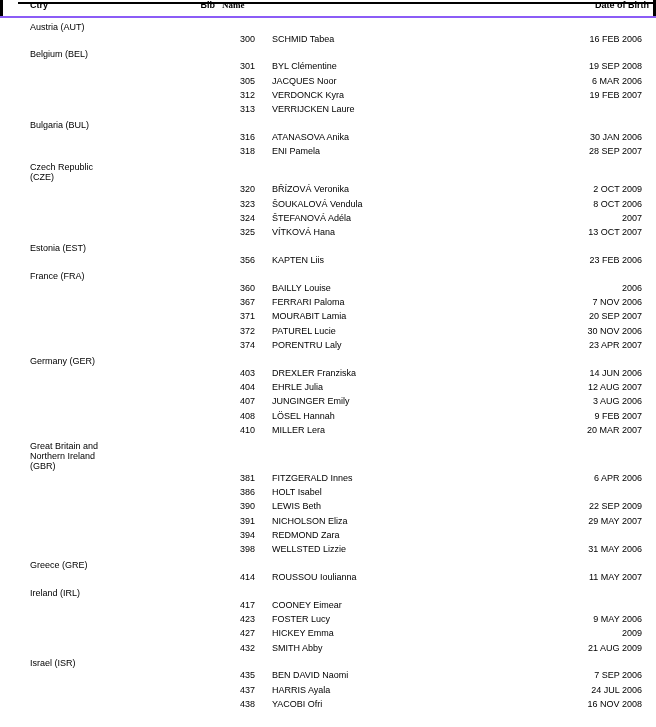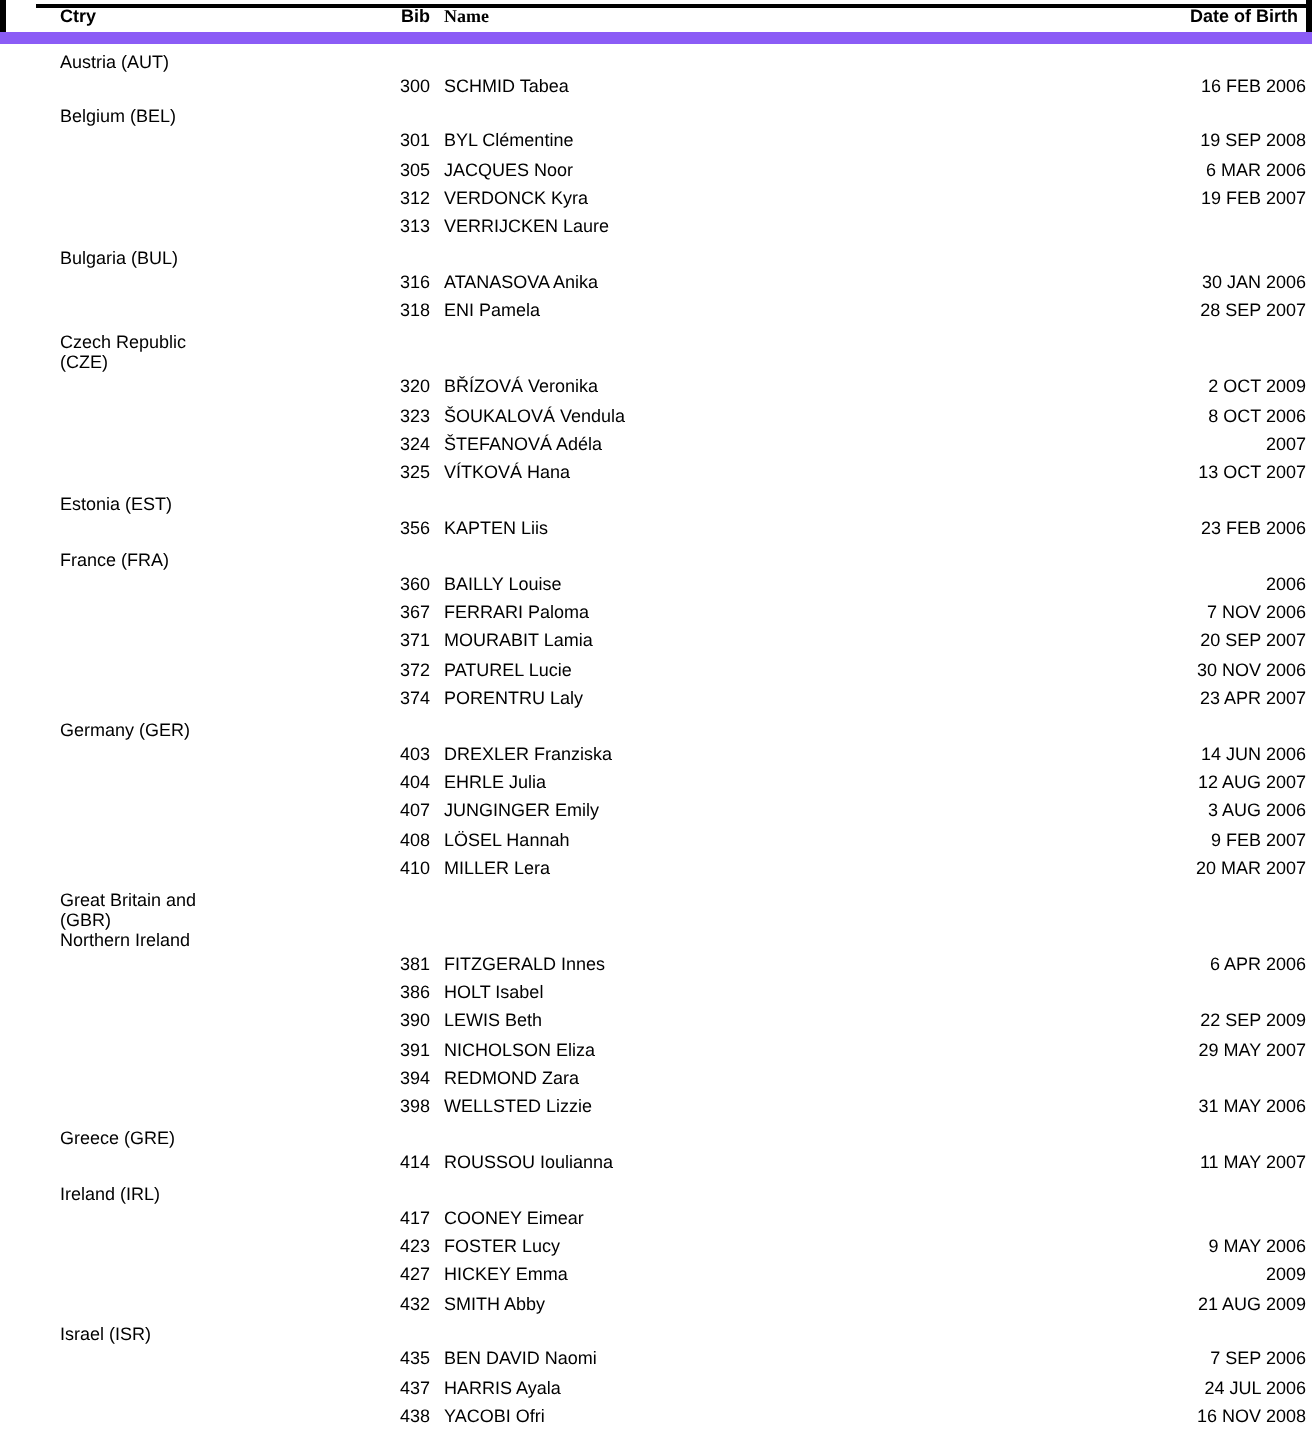--- a/index.html
+++ b/index.html
@@ -8,45 +8,45 @@
     font-family: "Liberation Sans", sans-serif;
     font-size: 9px; color: #000;
   }
   .page { position: relative; width: 656px; height: 727px; overflow: hidden; background: #fff; }
 
   
   .thead {
     position: relative;
     height: 16px;
     display: flex;
-    align-items: center;
+    align-items: flex-start;
     font-weight: bold;
-    border-bottom: 6px solid #8b5cf6;
+    border-bottom: 2px solid #8b5cf6;
     box-sizing: content-box;
   }
   .thead::before { 
     content: "";
     position: absolute; top: 2px; left: 18px; right: 3px; height: 2px;
     background: #000;
   }
   .edge-bar { position: absolute; top: 0; width: 3px; height: 16px; background: #000; }
   .edge-bar.left { left: 0; }
   .edge-bar.right { right: 0; }
 
   .h-left { width: 215px; box-sizing: border-box; padding-left: 30px; display: flex; justify-content: space-between; align-items: center; }
   .h-name { flex: 1; padding-left: 7px; font-family: Liberation Serif, serif; }
   .h-dob  { text-align: right; padding-right: 7px; margin-left: 16px; }
 
   
   .tbody { position: relative; }
   .country-row { padding-top: 3.5px; padding-left: 30px; line-height: 10px; }
   .athlete-row { height: 14.3px; display: flex; align-items: center; }
-  .col-bib  { width: 215px; flex: none; text-align: right; box-sizing: border-box; }
-  .col-name { flex: 1; padding-left: 7px; white-space: nowrap; overflow: hidden; }
-  .col-dob  { text-align: left; padding-right: 3px; white-space: nowrap; }
+  .col-bib  { width: 215px; flex: none; text-align: right; box-sizing: border-box; margin-left: 40px; }
+  .col-name { flex: 1; padding-left: 17px; white-space: nowrap; overflow: hidden; }
+  .col-dob  { text-align: left; padding-right: 14px; white-space: nowrap; }
 </style>
 </head>
 <body>
 
 <div class="page">
 
   <div class="thead">
     <span class="edge-bar left"></span>
     <span class="edge-bar right"></span>
     <div class="h-left">
@@ -185,22 +185,22 @@
         <div class="col-name">LÖSEL Hannah</div>
         <div class="col-dob">9 FEB 2007</div>
       </div>
       <div class="athlete-row">
         <div class="col-bib">410</div>
         <div class="col-name">MILLER Lera</div>
         <div class="col-dob">20 MAR 2007</div>
       </div>
       <div class="country-row">
         <div class="country-line">Great Britain and</div>
+        <div class="country-line">Northern Ireland</div>
         <div class="country-line">(GBR)</div>
-        <div class="country-line">Northern Ireland</div>
       </div>
       <div class="athlete-row">
         <div class="col-bib">381</div>
         <div class="col-name">FITZGERALD Innes</div>
         <div class="col-dob">6 APR 2006</div>
       </div>
       <div class="athlete-row">
         <div class="col-bib">386</div>
         <div class="col-name">HOLT Isabel</div>
         <div class="col-dob"></div>

